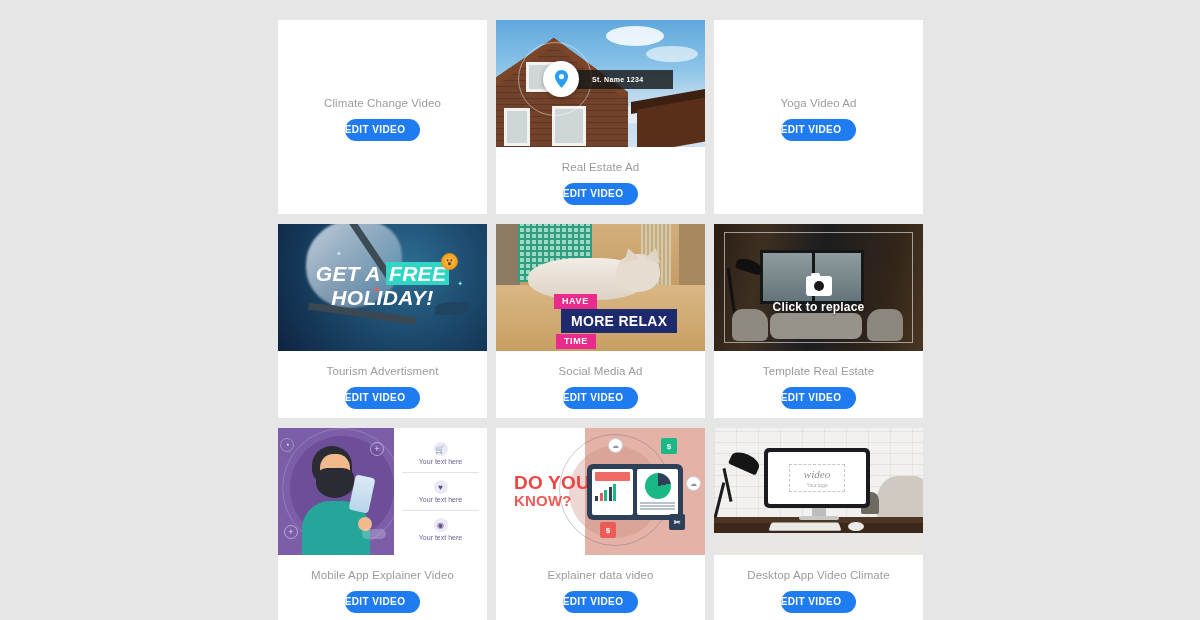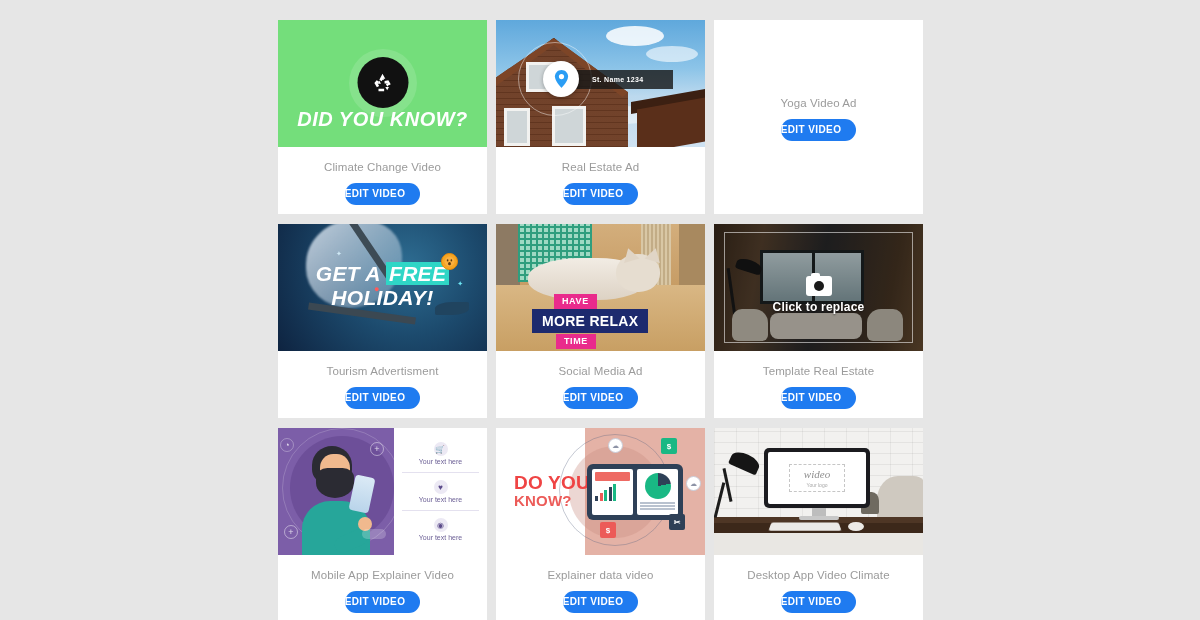--- a/index.html
+++ b/index.html
@@ -201,21 +201,21 @@
     background:#e6ddd0; border-radius:48%; }
   .t-cat .ear { position:absolute; width:0;height:0; border-left:8px solid transparent; border-right:8px solid transparent; border-bottom:13px solid #e0d5c6; }
   .badge-pink {
     position:absolute; background:#e92b8c; color:#fff;
     font-size:9px; font-weight:bold; letter-spacing:.6px;
     padding:3px 8px; line-height:1;
   }
   .banner-navy {
     position:absolute; background:#1d2a6e; color:#fff;
     font-size:14px; font-weight:bold; letter-spacing:.3px;
-    padding:5px 10px; line-height:1;
+    padding:5px 10px; line-height:1;margin-left:29px;
   }
 
   
   .t-interior { background:linear-gradient(100deg,#3a2a1c 0%, #5a4430 22%, #2a2a2c 50%, #4a3725 82%, #6a4f33 100%); }
   .t-interior .windowwall {
     position:absolute; left:46px; top:26px; width:104px; height:54px;
     background:linear-gradient(#cfe0e4,#8fa7ad);
     border:3px solid #1d2325;
   }
   .t-interior .wmul { position:absolute; top:26px; width:3px; height:54px; background:#1d2325; }
@@ -305,30 +305,20 @@
   .t-desk .mouse { position:absolute; left:134px; top:94px; width:16px; height:9px; background:#eceae6; border-radius:50%; }
   .t-desk .chair { position:absolute; right:-6px; top:48px; width:52px; height:60px; background:#cfc9c0; border-radius:40% 30% 10% 10%; }
   .t-desk .plant { position:absolute; right:44px; top:64px; width:18px; height:22px; background:#6f6a60; border-radius:40% 40% 10% 10%; }
 </style>
 </head>
 <body>
 
 <div class="grid">
 
   <div class="card">
-    <div class="thumb t-climate">
-      <div class="halo"></div>
-      <div class="recycle-badge">
-        <svg width="26" height="26" viewBox="0 0 24 24" fill="#fff">
-          <path d="M12 3.5l2.6 4.5h-2.1l-1.3 2.3-2.1-1.2 2.9-5.6zM6.6 9.4l2.1 1.2-1.1 1.9 1.3 2.2-2.1 1.2-2.3-4 2.1-2.5zM17.4 9.4l2.2 3.8-2.1 1.2-1.1-1.9-2.5 0v-2.4l3.5-0.7zM8.3 17.2h5.2v2.4H8.3zM14.6 15.7l3.4 0-1.7 3z"></path>
-          <path d="M12 6.2l1.6 2.8h-3.2zM7.4 12.6l1.6-2.8 1.6 2.8zM14.9 12.6h3.2l-1.6 2.8z"></path>
-        </svg>
-      </div>
-      <div class="headline">DID YOU KNOW?</div>
-    </div>
     <div class="meta">
       <div class="label">Climate Change Video</div>
       <button class="edit-btn">EDIT VIDEO</button>
     </div>
   </div>
 
   <div class="card">
     <div class="thumb t-house">
       <div class="cloud" style="left:110px;top:6px;width:58px;height:20px;"></div>
       <div class="cloud" style="left:150px;top:26px;width:52px;height:16px;opacity:.7"></div>

